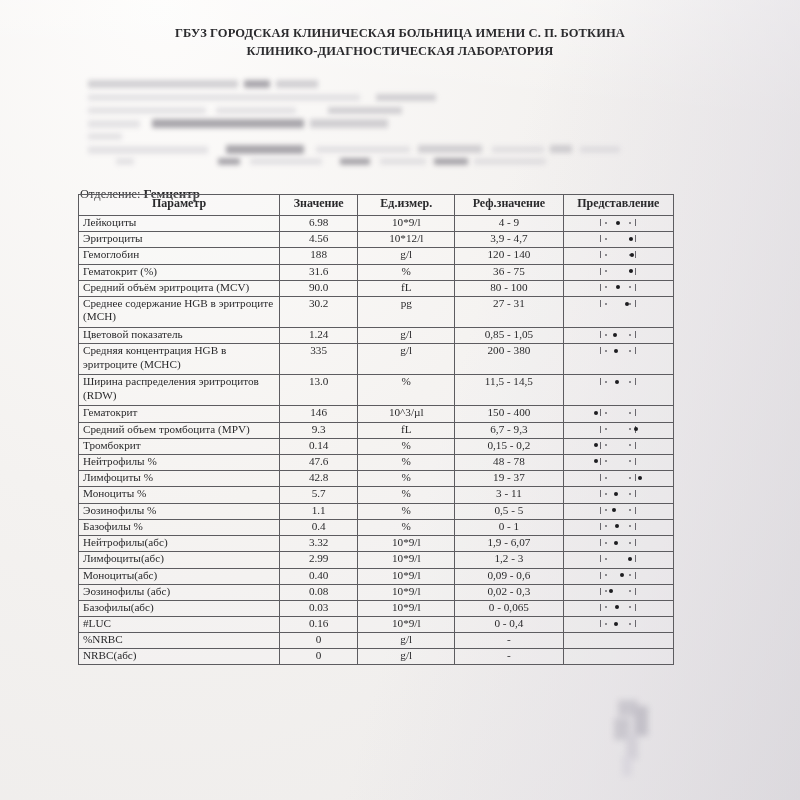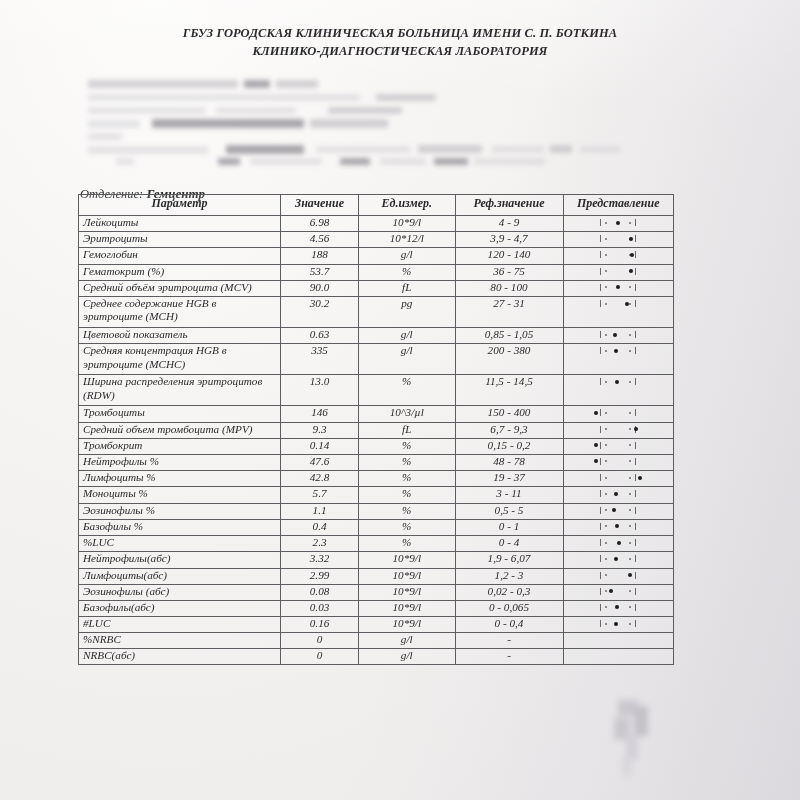--- a/index.html
+++ b/index.html
@@ -16,21 +16,21 @@
     background:
       radial-gradient(ellipse at 20% 0%, #fdfcfb 0%, #f4f2f0 45%, #eceae9 100%);
   }
   .sheet:after{
     content:"";position:absolute;inset:0;
     background:
       linear-gradient(105deg, rgba(255,255,255,0) 55%, rgba(225,222,228,.55) 78%, rgba(206,203,212,.55) 100%),
       linear-gradient(185deg, rgba(255,255,255,.5) 0%, rgba(255,255,255,0) 14%);
     pointer-events:none;
   }
-  .page{position:absolute;inset:0;font-style:italic;}
+  .page{position:absolute;inset:0;}
 
   
   .org{
     position:absolute;left:0;right:0;top:24px;
     text-align:center;
     font-weight:bold;
     font-size:12.5px;
     letter-spacing:.1px;
     line-height:1.45;
     color:#2b2b2e;
@@ -232,62 +232,62 @@
         </tr>
         <tr class="r1">
           <td class="param">Гемоглобин</td>
           <td class="val">188</td>
           <td class="unit">g/l</td>
           <td class="ref">120 - 140</td>
           <td class="vis"><span class="gauge"><span class="brkline"></span><span class="tick" style="left:16px;"></span><span class="tick" style="left:40px;"></span><span class="mark" style="left:42.800000000000004px;"></span></span></td>
         </tr>
         <tr class="r1">
           <td class="param">Гематокрит (%)</td>
-          <td class="val">53.7</td>
+          <td class="val">31.6</td>
           <td class="unit">%</td>
           <td class="ref">36 - 75</td>
           <td class="vis"><span class="gauge"><span class="brkline"></span><span class="tick" style="left:16px;"></span><span class="tick" style="left:40px;"></span><span class="mark" style="left:41.88px;"></span></span></td>
         </tr>
         <tr class="r1">
           <td class="param">Средний объём эритроцита (MCV)</td>
           <td class="val">90.0</td>
           <td class="unit">fL</td>
           <td class="ref">80 - 100</td>
           <td class="vis"><span class="gauge"><span class="brkline"></span><span class="tick" style="left:16px;"></span><span class="tick" style="left:40px;"></span><span class="mark" style="left:29px;"></span></span></td>
         </tr>
         <tr class="r2">
           <td class="param">Среднее содержание HGB в эритроците (MCH)</td>
           <td class="val">30.2</td>
           <td class="unit">pg</td>
           <td class="ref">27 - 31</td>
           <td class="vis"><span class="gauge"><span class="brkline"></span><span class="tick" style="left:16px;"></span><span class="tick" style="left:40px;"></span><span class="mark" style="left:38.2px;"></span></span></td>
         </tr>
         <tr class="r1">
           <td class="param">Цветовой показатель</td>
-          <td class="val">0.63</td>
+          <td class="val">1.24</td>
           <td class="unit">g/l</td>
           <td class="ref">0,85 - 1,05</td>
           <td class="vis"><span class="gauge"><span class="brkline"></span><span class="tick" style="left:16px;"></span><span class="tick" style="left:40px;"></span><span class="mark" style="left:25.32px;"></span></span></td>
         </tr>
         <tr class="r2">
           <td class="param">Средняя концентрация HGB в эритроците (MCHC)</td>
           <td class="val">335</td>
           <td class="unit">g/l</td>
           <td class="ref">200 - 380</td>
           <td class="vis"><span class="gauge"><span class="brkline"></span><span class="tick" style="left:16px;"></span><span class="tick" style="left:40px;"></span><span class="mark" style="left:26.7px;"></span></span></td>
         </tr>
         <tr class="r2">
           <td class="param">Ширина распределения эритроцитов (RDW)</td>
           <td class="val">13.0</td>
           <td class="unit">%</td>
           <td class="ref">11,5 - 14,5</td>
           <td class="vis"><span class="gauge"><span class="brkline"></span><span class="tick" style="left:16px;"></span><span class="tick" style="left:40px;"></span><span class="mark" style="left:28.080000000000002px;"></span></span></td>
         </tr>
         <tr class="r1">
-          <td class="param">Тромбоциты</td>
+          <td class="param">Гематокрит</td>
           <td class="val">146</td>
           <td class="unit">10^3/µl</td>
           <td class="ref">150 - 400</td>
           <td class="vis"><span class="gauge"><span class="brkline"></span><span class="tick" style="left:16px;"></span><span class="tick" style="left:40px;"></span><span class="mark" style="left:6.92px;"></span></span></td>
         </tr>
         <tr class="r1">
           <td class="param">Средний объем тромбоцита (MPV)</td>
           <td class="val">9.3</td>
           <td class="unit">fL</td>
           <td class="ref">6,7 - 9,3</td>
@@ -329,39 +329,39 @@
           <td class="vis"><span class="gauge"><span class="brkline"></span><span class="tick" style="left:16px;"></span><span class="tick" style="left:40px;"></span><span class="mark" style="left:24.400000000000002px;"></span></span></td>
         </tr>
         <tr class="r1">
           <td class="param">Базофилы %</td>
           <td class="val">0.4</td>
           <td class="unit">%</td>
           <td class="ref">0 - 1</td>
           <td class="vis"><span class="gauge"><span class="brkline"></span><span class="tick" style="left:16px;"></span><span class="tick" style="left:40px;"></span><span class="mark" style="left:28.080000000000002px;"></span></span></td>
         </tr>
         <tr class="r1">
-          <td class="param">%LUC</td>
-          <td class="val">2.3</td>
-          <td class="unit">%</td>
-          <td class="ref">0 - 4</td>
-          <td class="vis"><span class="gauge"><span class="brkline"></span><span class="tick" style="left:16px;"></span><span class="tick" style="left:40px;"></span><span class="mark" style="left:29.92px;"></span></span></td>
-        </tr>
-        <tr class="r1">
           <td class="param">Нейтрофилы(абс)</td>
           <td class="val">3.32</td>
           <td class="unit">10*9/l</td>
           <td class="ref">1,9 - 6,07</td>
           <td class="vis"><span class="gauge"><span class="brkline"></span><span class="tick" style="left:16px;"></span><span class="tick" style="left:40px;"></span><span class="mark" style="left:26.7px;"></span></span></td>
         </tr>
         <tr class="r1">
           <td class="param">Лимфоциты(абс)</td>
           <td class="val">2.99</td>
           <td class="unit">10*9/l</td>
           <td class="ref">1,2 - 3</td>
           <td class="vis"><span class="gauge"><span class="brkline"></span><span class="tick" style="left:16px;"></span><span class="tick" style="left:40px;"></span><span class="mark" style="left:40.96px;"></span></span></td>
+        </tr>
+        <tr class="r1">
+          <td class="param">Моноциты(абс)</td>
+          <td class="val">0.40</td>
+          <td class="unit">10*9/l</td>
+          <td class="ref">0,09 - 0,6</td>
+          <td class="vis"><span class="gauge"><span class="brkline"></span><span class="tick" style="left:16px;"></span><span class="tick" style="left:40px;"></span><span class="mark" style="left:32.68px;"></span></span></td>
         </tr>
         <tr class="r1">
           <td class="param">Эозинофилы (абс)</td>
           <td class="val">0.08</td>
           <td class="unit">10*9/l</td>
           <td class="ref">0,02 - 0,3</td>
           <td class="vis"><span class="gauge"><span class="brkline"></span><span class="tick" style="left:16px;"></span><span class="tick" style="left:40px;"></span><span class="mark" style="left:22.1px;"></span></span></td>
         </tr>
         <tr class="r1">
           <td class="param">Базофилы(абс)</td>

